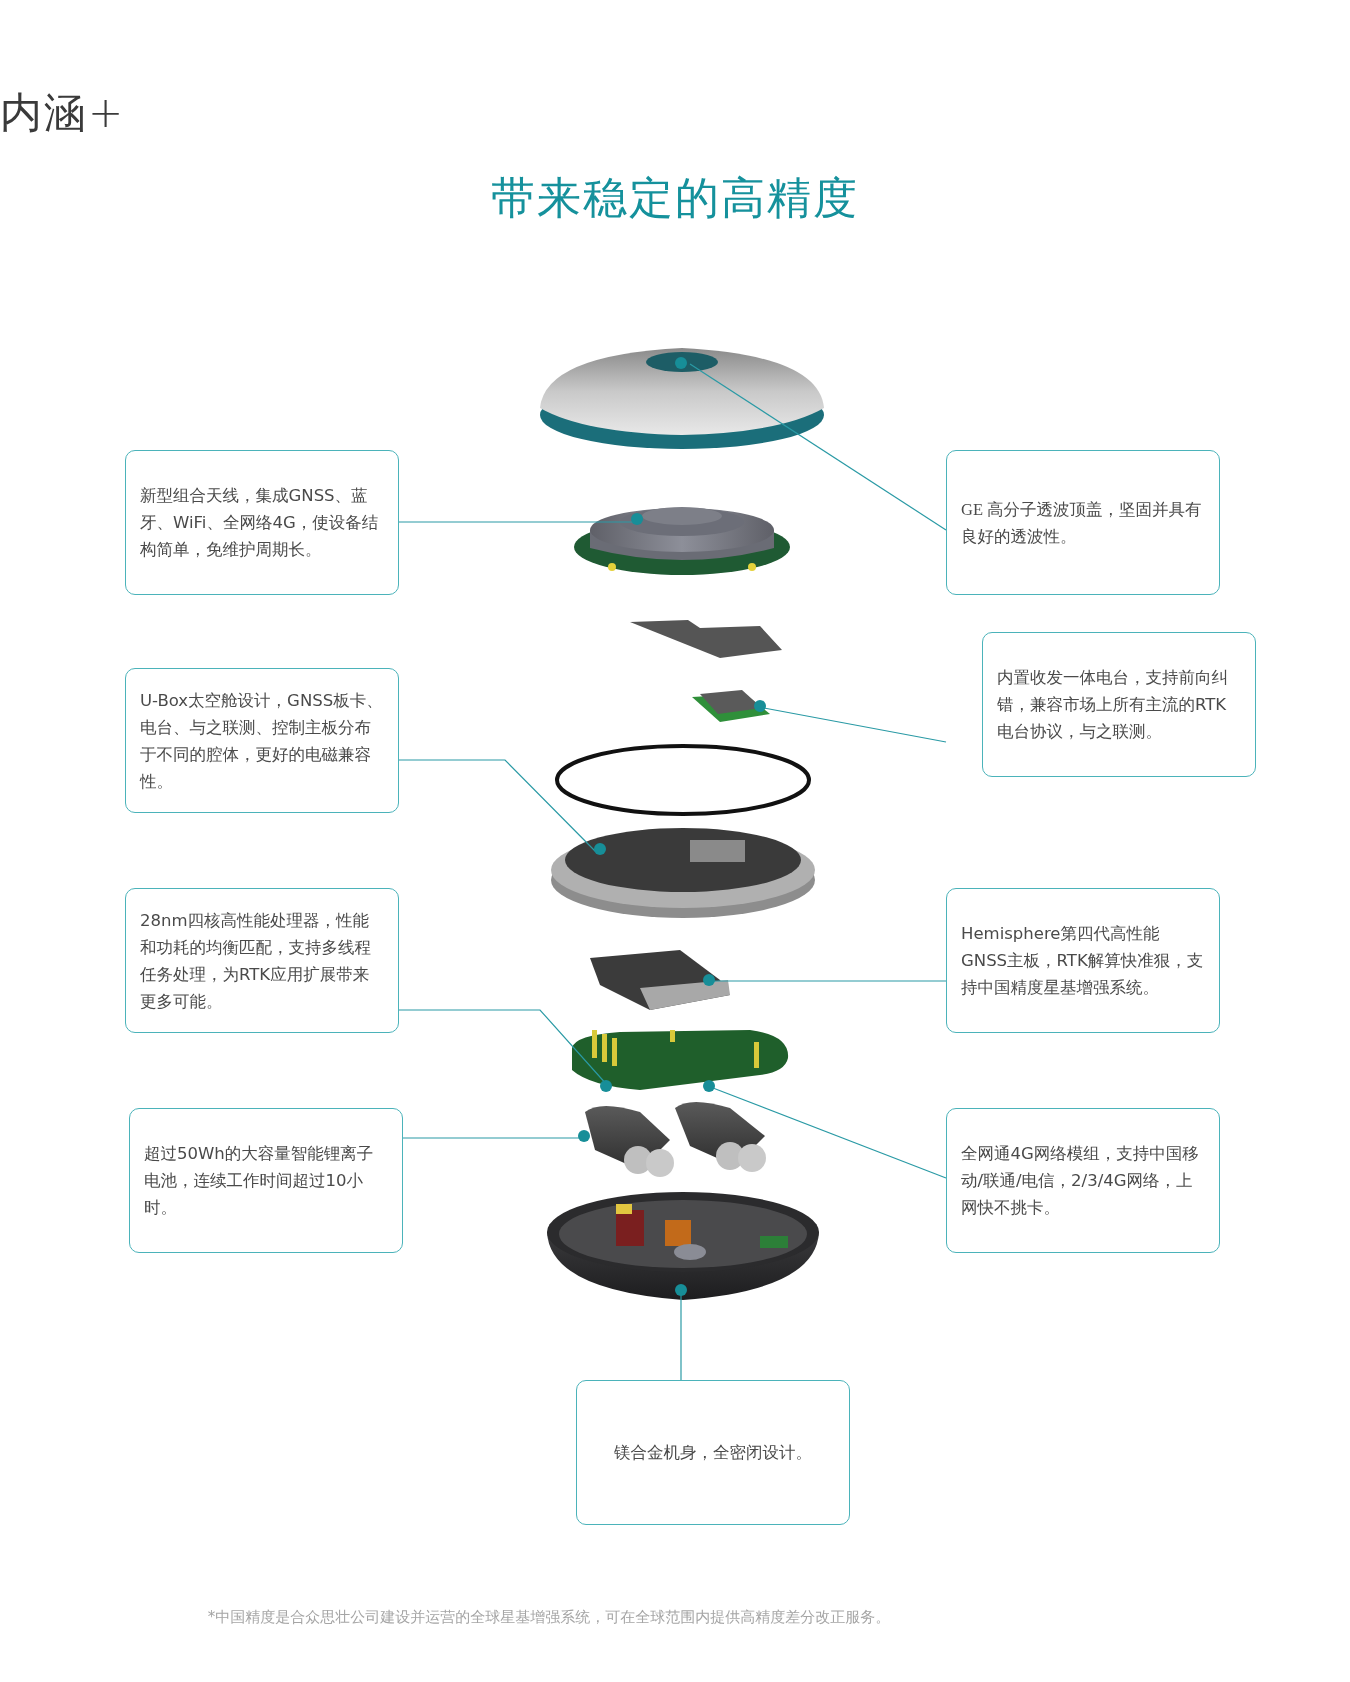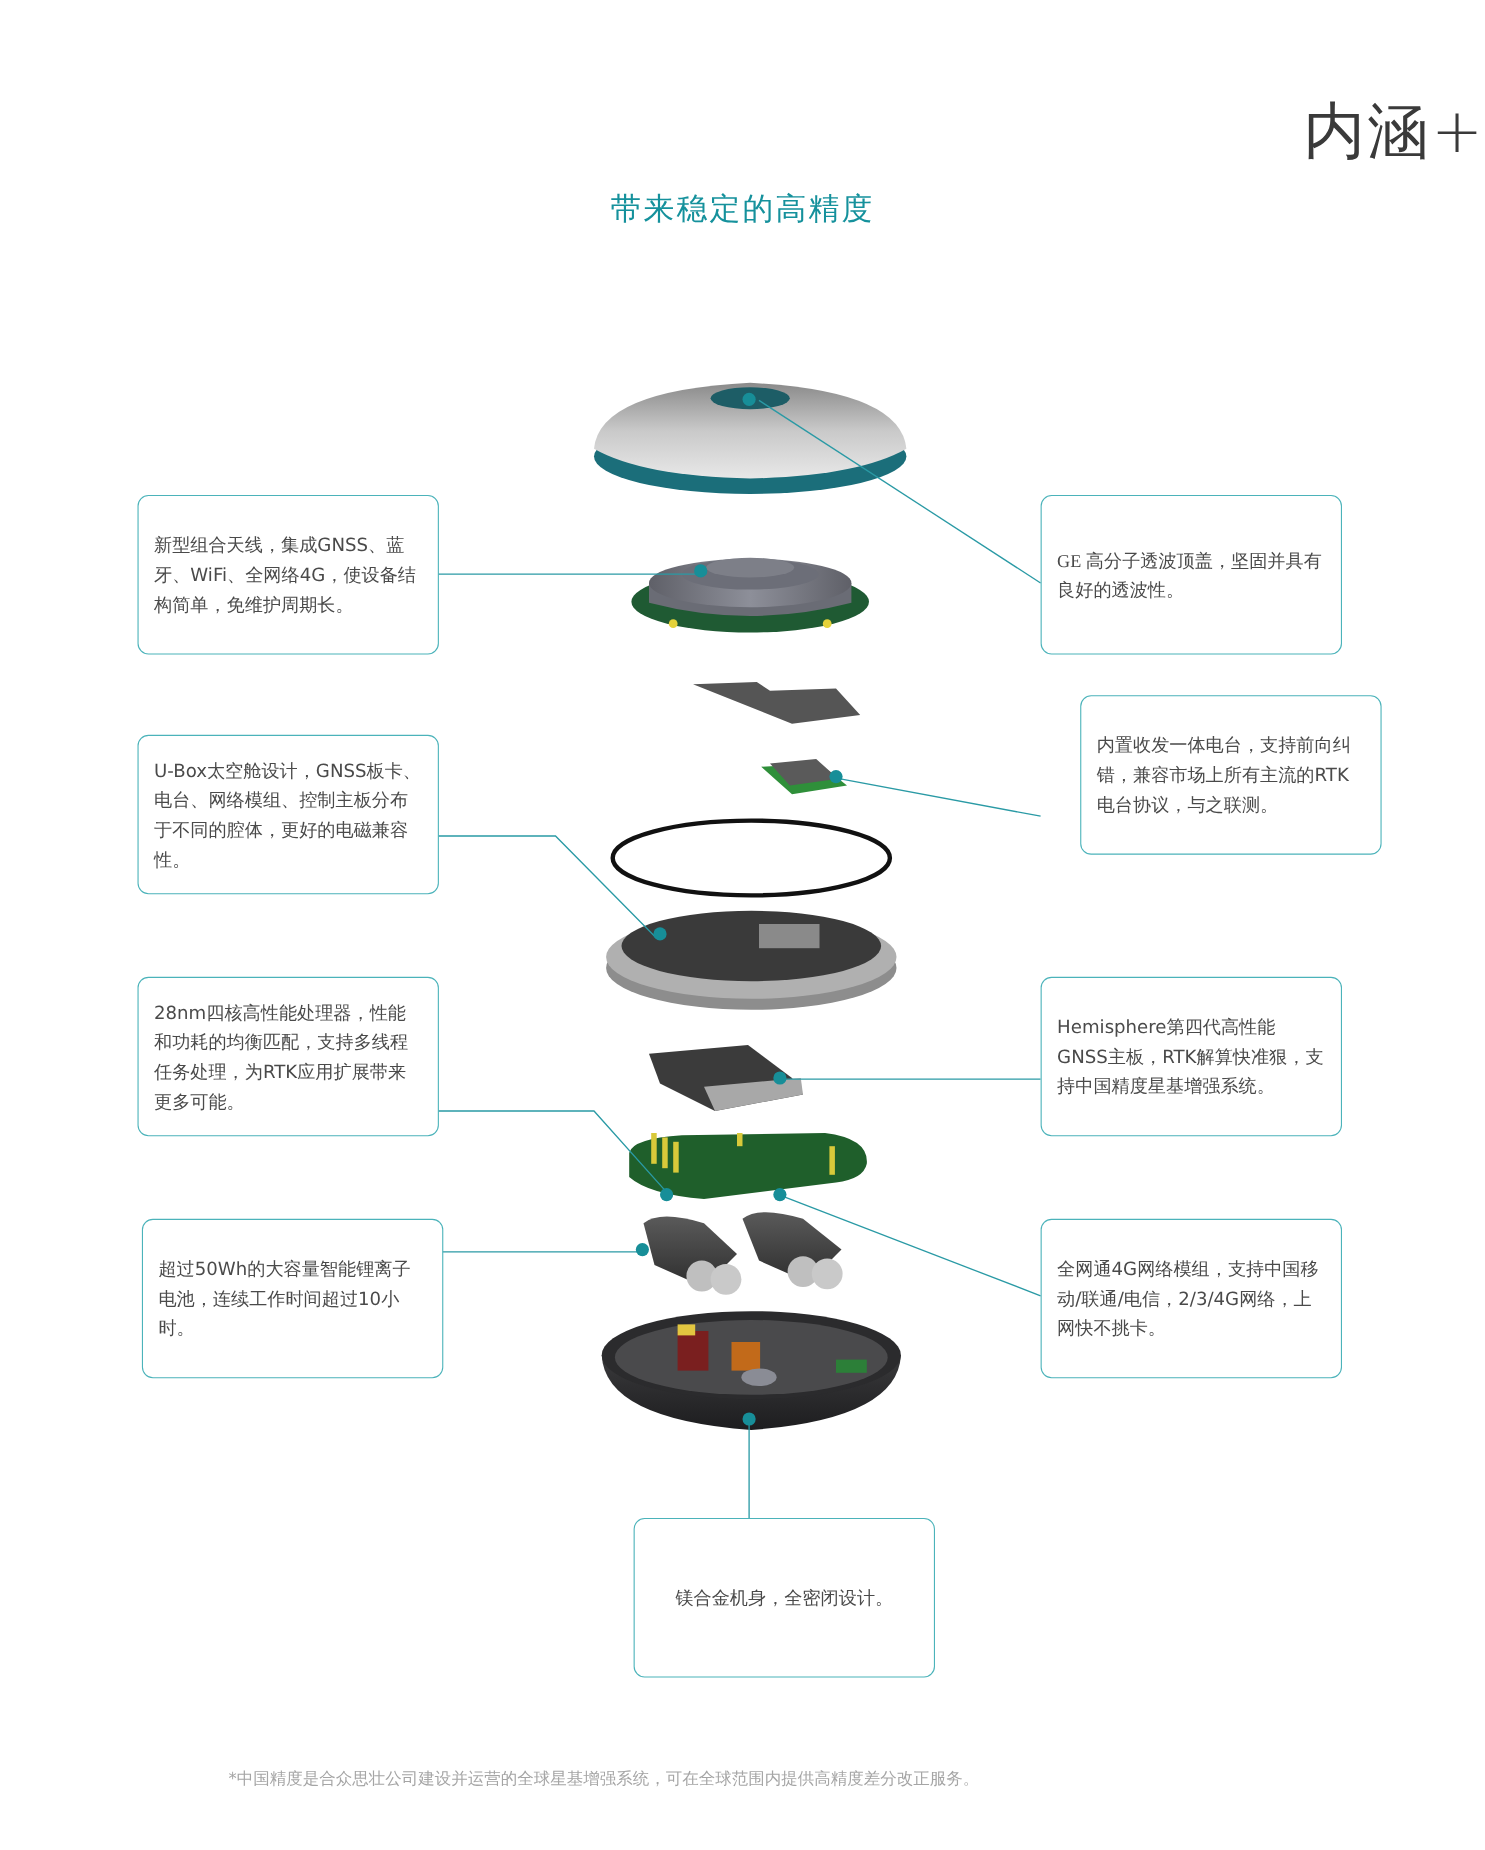--- a/index.html
+++ b/index.html
@@ -1,21 +1,21 @@
 <!DOCTYPE html>
 <html><head>
 <meta charset="utf-8">
 <style>
   html, body { margin: 0; padding: 0; background: #ffffff; }
   body { width: 1350px; height: 1682px; position: relative; overflow: hidden;
          font-family: "DejaVu Sans", "Liberation Sans", sans-serif; color: #4a4a4a; }
-  .title { position: absolute; left: 0; width: 1350px; text-align: right; top: 92px;
-           font-size: 56px; font-weight: 200; color: #3a3a3a; letter-spacing: 2px; line-height: 1; }
+  .title { position: absolute; left: 0; width: 1350px; text-align: left; top: 92px;
+           font-size: 42px; font-weight: 200; color: #3a3a3a; letter-spacing: 2px; line-height: 1; }
   .subtitle { position: absolute; left: 0; width: 1350px; text-align: center; top: 176px;
-           font-size: 28px; color: #15919c; letter-spacing: 2px; line-height: 1; }
+           font-size: 44px; color: #15919c; letter-spacing: 2px; line-height: 1; }
   .box { position: absolute; width: 274px; height: 145px; border: 1.5px solid #4bb3ba;
          border-radius: 10px; box-sizing: border-box; display: flex; align-items: center;
          padding: 0 14px; background: #fff; }
   .box .txt { font-size: 16.5px; line-height: 27px; color: #4a4a4a; }
   .box.center .txt { width: 100%; text-align: center; }
   svg.lines { position: absolute; left: 0; top: 0; }
   .footnote { position: absolute; left: 0; width: 1098px; top: 1608px; text-align: center;
               font-size: 15px; color: #a5a5a5; }
 </style>
 </head>
@@ -136,21 +136,21 @@
     <circle cx="709" cy="1086" r="6"></circle>
     <circle cx="584" cy="1136" r="6"></circle>
     <circle cx="681" cy="1290" r="6"></circle>
   </g>
 </svg>
 
 <div class="box" style="left:125px; top:450px;">
   <div class="txt">新型组合天线，集成GNSS、蓝牙、WiFi、全网络4G，使设备结构简单，免维护周期长。</div>
 </div>
 <div class="box" style="left:125px; top:668px;">
-  <div class="txt">U-Box太空舱设计，GNSS板卡、电台、网络模组、控制主板分布于不同的腔体，更好的电磁兼容性。</div>
+  <div class="txt">U-Box太空舱设计，GNSS板卡、电台、与之联测、控制主板分布于不同的腔体，更好的电磁兼容性。</div>
 </div>
 <div class="box" style="left:125px; top:888px;">
   <div class="txt">28nm四核高性能处理器，性能和功耗的均衡匹配，支持多线程任务处理，为RTK应用扩展带来更多可能。</div>
 </div>
 <div class="box" style="left:129px; top:1108px;">
   <div class="txt">超过50Wh的大容量智能锂离子电池，连续工作时间超过10小时。</div>
 </div>
 
 <div class="box" style="left:946px; top:450px;font-family:Liberation Serif, serif;">
   <div class="txt">GE 高分子透波顶盖，坚固并具有良好的透波性。</div>

